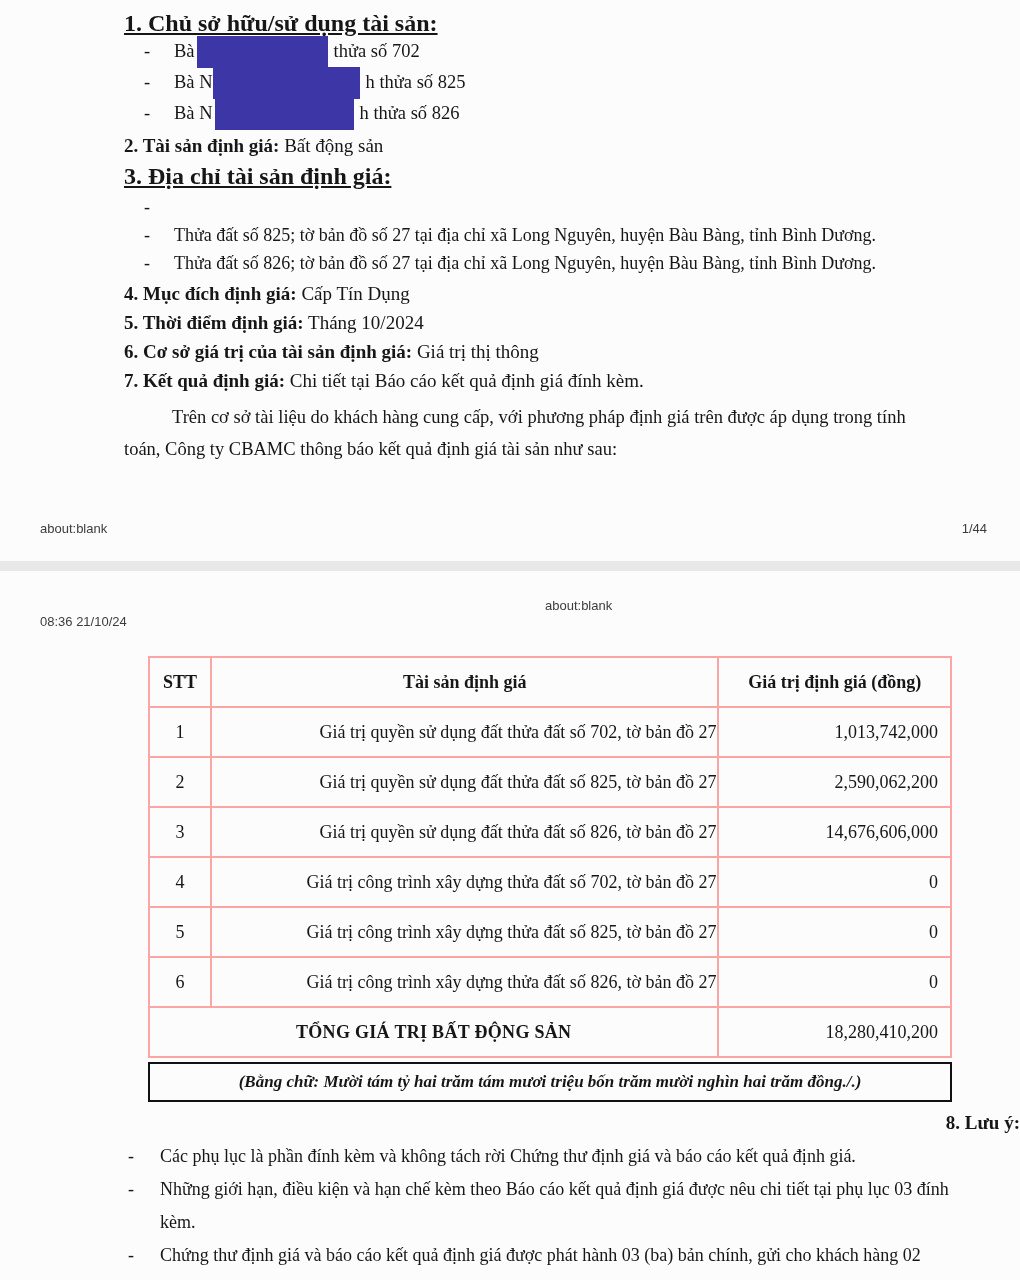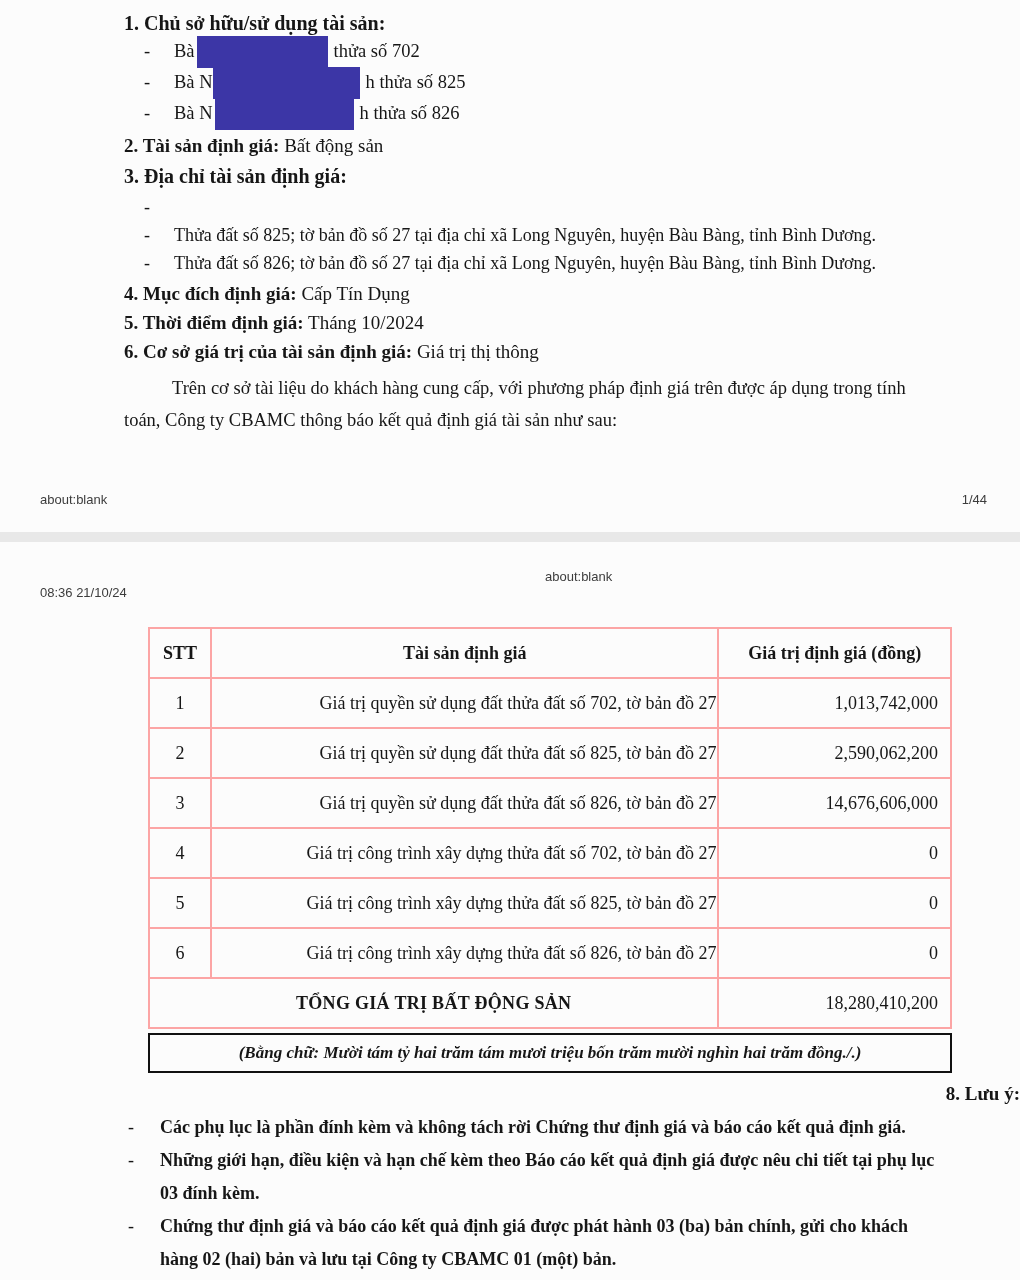--- a/index.html
+++ b/index.html
@@ -2,21 +2,21 @@
 <html><head>
 <meta charset="utf-8">
 <style>
   html,body{margin:0;padding:0;}
   body{
     width:1020px;height:1280px;overflow:hidden;background:#fcfcfc;
     color:#161616;font-family:"Liberation Serif", serif;
   }
   
   .content1{padding:10px 58px 0 124px;}
-  .sec-head{font-weight:bold;font-size:20px;line-height:26px;}
+  .sec-head{font-weight:bold;font-size:24px;line-height:26px;text-decoration:underline;}
   .sec-line{font-size:19px;line-height:30px;}
   .sec-line .lbl{font-weight:bold;}
   .owner-list{margin-left:20px;}
   .owner-item{display:flex;align-items:center;height:31px;font-size:18.5px;}
   .owner-item .dash{width:30px;}
   .redaction{display:inline-block;background:#3c36a6;height:32px;vertical-align:middle;margin:0 6px 0 2px;position:relative;z-index:2;}
   .red-1{width:131px;}
   .red-2{width:147px;margin-left:0;}
   .red-3{width:139px;}
   .addr-list{margin-left:20px;margin-top:2px;}
@@ -45,21 +45,21 @@
   td.c-val{text-align:right;padding-right:12px;}
   td.c-total{font-weight:bold;text-align:center;font-size:18.5px;letter-spacing:.3px;}
   .words-box{margin:4px 0 0 148px;width:800px;border:2px solid #111;height:36px;
              display:flex;align-items:center;justify-content:center;
              font-weight:bold;font-style:italic;font-size:17px;}
   
   .notes-head{margin:8px 0 0 124px;font-weight:bold;font-size:19px;line-height:26px;text-align:right;}
   .notes{margin-left:128px;margin-top:4px;}
   .note-item{display:flex;font-size:18px;line-height:33px;}
   .note-item .dash{width:32px;flex:0 0 32px;}
-  .note-item .txt{max-width:790px;font-weight:bold;}
+  .note-item .txt{max-width:790px;}
 </style>
 </head>
 <body>
 
 <div class="content1">
 
   <div class="sec-head">1. Chủ sở hữu/sử dụng tài sản:</div>
 
   <div class="owner-list">
     <div class="owner-item">
@@ -108,20 +108,24 @@
       <span class="lbl">4. Mục đích định giá:</span>
       <span>Cấp Tín Dụng</span>
     </div>
     <div class="sec-line">
       <span class="lbl">5. Thời điểm định giá:</span>
       <span>Tháng 10/2024</span>
     </div>
     <div class="sec-line">
       <span class="lbl">6. Cơ sở giá trị của tài sản định giá:</span>
       <span>Giá trị thị thông</span>
+    </div>
+    <div class="sec-line">
+      <span class="lbl">7. Kết quả định giá:</span>
+      <span>Chi tiết tại Báo cáo kết quả định giá đính kèm.</span>
     </div>
   </div>
 
   <div class="closing">Trên cơ sở tài liệu do khách hàng cung cấp, với phương pháp định giá trên được áp dụng trong tính toán, Công ty CBAMC thông báo kết quả định giá tài sản như sau:</div>
 </div>
 
 <div class="pfoot">
   <span>about:blank</span>
   <span>1/44</span>
 </div>

